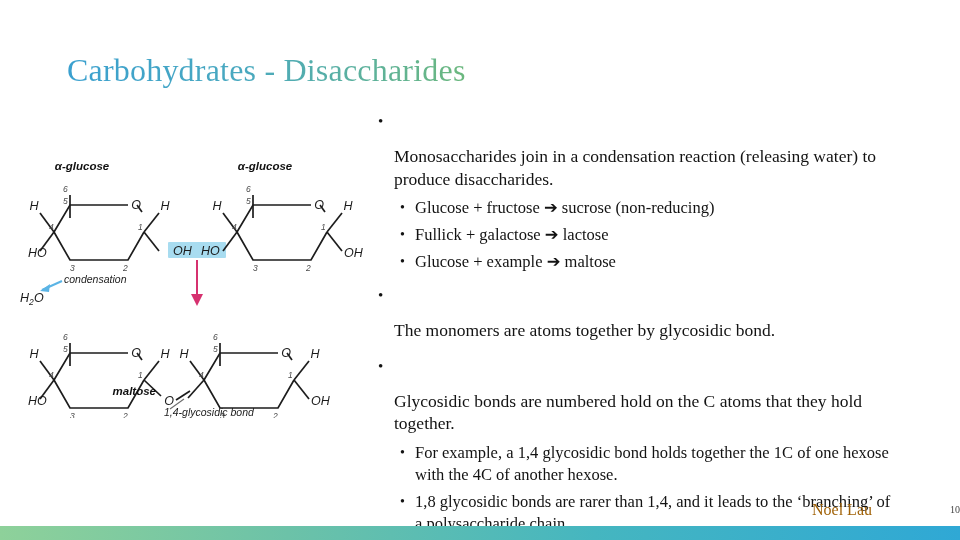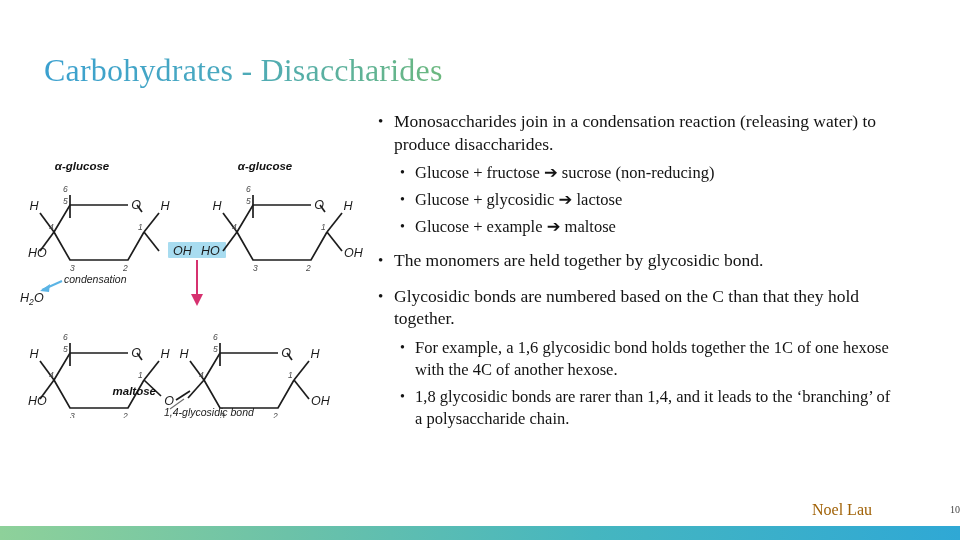--- a/index.html
+++ b/index.html
@@ -4,33 +4,33 @@
 <style>
   html,body{margin:0;padding:0;}
   body{
     width:960px;height:540px;background:#ffffff;overflow:hidden;
     font-family:"Liberation Serif", serif;position:relative;
   }
   .slide{position:absolute;inset:0;background:#fff;}
 
   
   .title{
-    position:absolute;left:44px;top:50px;
+    position:absolute;left:67px;top:50px;
     font-size:32px;line-height:40px;letter-spacing:.2px;
     white-space:nowrap;
     background:linear-gradient(90deg,#3aa0cf 0%,#4aa9bf 45%,#6cb87e 100%);
     -webkit-background-clip:text;background-clip:text;
     color:transparent;-webkit-text-fill-color:transparent;
   }
 
   
   .body{position:absolute;left:378px;top:110px;width:520px;color:#131313;}
   .lvl1{display:flex;font-size:17.5px;line-height:22.5px;margin:0 0 7px 0;}
   .lvl1 .bul{width:16px;flex:0 0 16px;font-size:15px;line-height:22.5px;}
-  .lvl1 .txt{flex:1;}
+  .lvl1 .txt{flex:1;margin-top:35px;}
   .lvl2{display:flex;font-size:16.5px;line-height:22px;margin:0 0 5px 22px;}
   .lvl2 .bul{width:15px;flex:0 0 15px;font-size:14px;line-height:22px;}
   .lvl2 .txt{flex:1;}
   .gap{height:6px;}
 
   
   .figure{position:absolute;left:18px;top:150px;width:350px;height:268px;font-style:italic;}
   .figure svg{display:block;}
 
   
@@ -197,45 +197,45 @@
       <span class="txt">Monosaccharides join in a condensation reaction (releasing water) to produce disaccharides.</span>
     </div>
 
     <div class="lvl2">
       <span class="bul">•</span>
       <span class="txt">Glucose + fructose ➔ sucrose (non-reducing)</span>
     </div>
 
     <div class="lvl2">
       <span class="bul">•</span>
-      <span class="txt">Glucose + glycosidic ➔ lactose</span>
+      <span class="txt">Fullick + galactose ➔ lactose</span>
     </div>
 
     <div class="lvl2">
       <span class="bul">•</span>
       <span class="txt">Glucose + example ➔ maltose</span>
     </div>
 
     <div class="gap"></div>
 
     <div class="lvl1">
       <span class="bul">•</span>
-      <span class="txt">The monomers are held together by glycosidic bond.</span>
+      <span class="txt">The monomers are atoms together by glycosidic bond.</span>
     </div>
 
     <div class="gap"></div>
 
     <div class="lvl1">
       <span class="bul">•</span>
-      <span class="txt">Glycosidic bonds are numbered based on the C than that they hold together.</span>
-    </div>
-
-    <div class="lvl2">
-      <span class="bul">•</span>
-      <span class="txt">For example, a 1,6 glycosidic bond holds together the 1C of one hexose with the 4C of another hexose.</span>
+      <span class="txt">Glycosidic bonds are numbered hold on the C atoms that they hold together.</span>
+    </div>
+
+    <div class="lvl2">
+      <span class="bul">•</span>
+      <span class="txt">For example, a 1,4 glycosidic bond holds together the 1C of one hexose with the 4C of another hexose.</span>
     </div>
 
     <div class="lvl2">
       <span class="bul">•</span>
       <span class="txt">1,8 glycosidic bonds are rarer than 1,4, and it leads to the ‘branching’ of a polysaccharide chain.</span>
     </div>
 
   </div>
 
   <div class="footer-author">Noel Lau</div>

